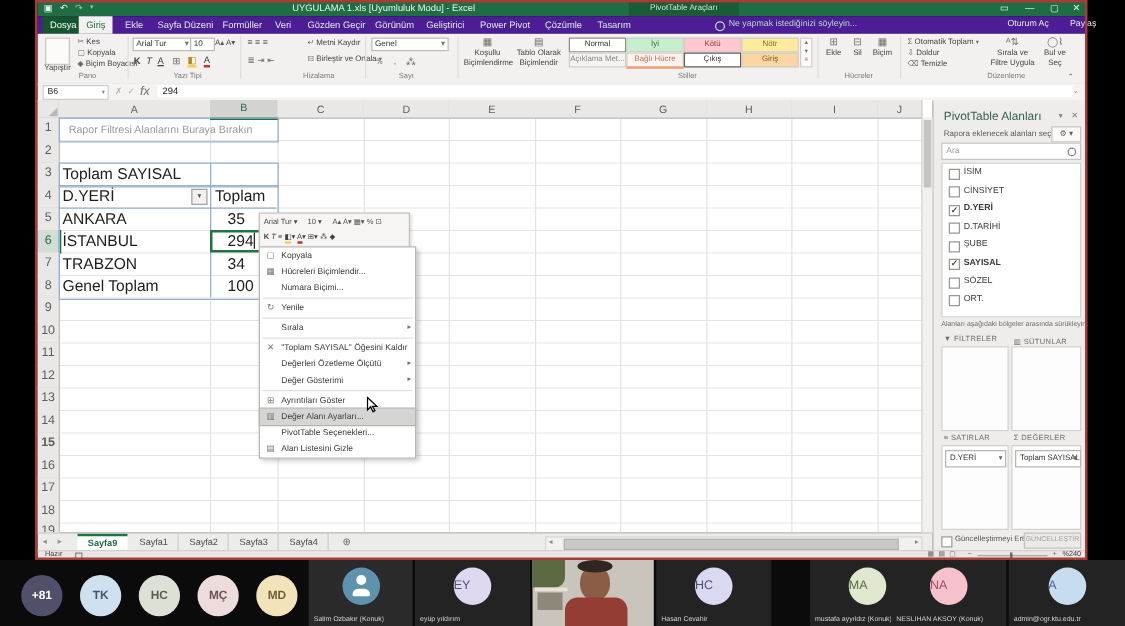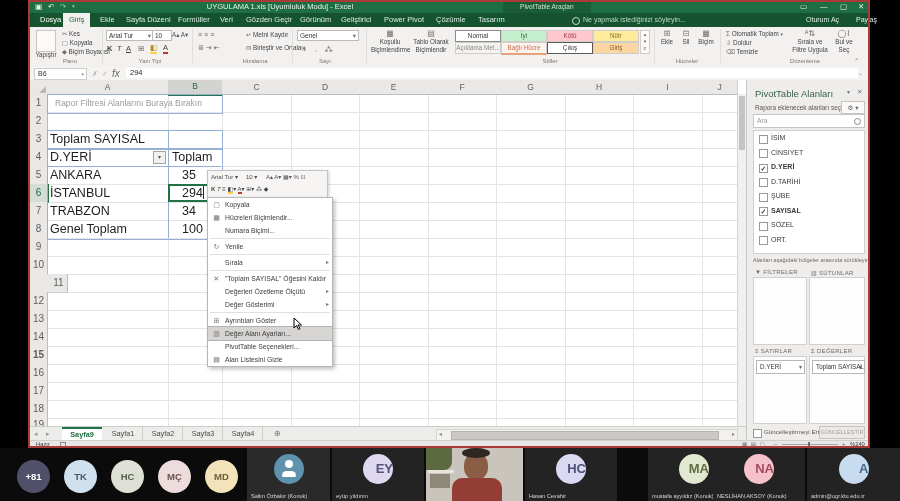--- a/index.html
+++ b/index.html
@@ -2,21 +2,21 @@
 <html><head>
 <meta charset="utf-8">
 <style>
   html,body{margin:0;padding:0;background:#000;}
   #screen{position:relative;width:900px;height:501px;background:#000;overflow:hidden;
     font-family:"Liberation Sans",sans-serif;-webkit-font-smoothing:antialiased;}
   .ab{position:absolute;}
   .nw{white-space:nowrap;}
   
   .titlebar{left:30px;top:0;width:838px;height:13px;background:#1f6e43;color:#eaf3ed;font-size:7.5px;line-height:13px;}
-  .tabrow{left:30px;top:13px;width:838px;height:14px;background:#14532d;}
+  .tabrow{left:30px;top:13px;width:838px;height:14px;background:#4c1d95;}
   .rtab{position:absolute;top:0;height:14px;line-height:14px;font-size:7.5px;color:#dcebe2;padding:0 6px;}
   .rtab.active{background:#f3f1f0;color:#1e6b41;}
   .rtab.file{background:#17552f;color:#fff;}
   
   .ribbon{left:30px;top:27px;width:838px;height:40px;background:#f3f1f0;border-bottom:1px solid #d8d5d2;}
   .gsep{position:absolute;top:2px;height:34px;width:1px;background:#e0dedb;}
   .glabel{position:absolute;top:31px;font-size:6px;color:#7b7873;text-align:center;}
   .rsmall{font-size:6.3px;color:#444;line-height:8px;}
   .rbox{position:absolute;background:#fff;border:1px solid #bdbbb8;font-size:6.5px;color:#333;line-height:9px;padding:0 2px;}
   .stylebox{position:absolute;height:10px;font-size:6.3px;line-height:10px;text-align:center;border:1px solid #d0cecb;}
@@ -53,37 +53,37 @@
   .chip .cv{position:absolute;right:2px;top:0;color:#666;font-size:6px;}
   
   .sheettabs{left:30px;top:426px;width:716px;height:14px;background:#ececea;border-top:1px solid #cfcdca;}
   .stab{position:absolute;top:0;height:14px;line-height:14px;font-size:7.3px;color:#4c4a48;text-align:center;}
   .stab.active{background:#fff;color:#1e6b41;font-weight:bold;border-top:2px solid #217346;line-height:12px;}
   .statusbar{left:30px;top:440px;width:838px;height:6px;background:#e9e7e5;border-top:1px solid #d2d0cd;}
   
   .bubble{position:absolute;top:460px;width:33px;height:33px;border-radius:50%;text-align:center;line-height:33px;font-size:9.5px;font-weight:bold;}
   .tile{position:absolute;top:448px;height:53px;background:#232323;overflow:hidden;}
   .tcirc{position:absolute;left:50%;top:6px;transform:translateX(-50%);width:30px;height:30px;border-radius:50%;
-    text-align:right;line-height:30px;font-size:13px;font-weight:bold;}
+    text-align:left;line-height:30px;font-size:10px;font-weight:normal;}
   .tname{position:absolute;left:4px;bottom:2px;font-size:5.6px;color:#d6d6d6;white-space:nowrap;max-width:92%;overflow:hidden;}
   .vscroll{left:737px;top:94px;width:9px;height:332px;background:#f2f0ef;border-left:1px solid #d5d3d0;z-index:5;}
 </style>
 </head>
 <body>
 
 <div id="screen">
 
   <div class="ab" style="left:28px;top:0;width:842px;height:448px;border:2px solid #a93a36;box-sizing:border-box;z-index:90;pointer-events:none;"></div>
 
   <div class="ab titlebar">
     <span class="ab" style="left:5px;top:0;">▣</span>
     <span class="ab" style="left:18px;top:0;">↶</span>
     <span class="ab" style="left:30px;top:0;color:#9cc4ab;">↷</span>
     <span class="ab" style="left:42px;top:0;color:#9cc4ab;font-size:5.5px;">▾</span>
-    <span class="ab nw" style="left:150px;top:0;width:200px;text-align:center;">UYGULAMA 1.xls [Uyumluluk Modu] - Excel</span>
+    <span class="ab nw" style="left:150px;top:0;width:200px;text-align:right;">UYGULAMA 1.xls [Uyumluluk Modu] - Excel</span>
     <span class="ab nw" style="left:473px;top:0;width:88px;text-align:center;background:#195c35;color:#cfe4d6;font-size:6.5px;">PivotTable Araçları</span>
     <span class="ab" style="left:770px;top:0;">▭</span>
     <span class="ab" style="left:790px;top:0;">—</span>
     <span class="ab" style="left:810px;top:0;">▢</span>
     <span class="ab" style="left:828px;top:0;">✕</span>
   </div>
 
   <div class="ab tabrow">
     <span class="rtab file" style="left:4px;">Dosya</span>
     <span class="rtab active" style="left:33px;">Giriş</span>
@@ -207,21 +207,21 @@
   <div class="rowhdr" style="top:94px;">1</div>
   <div class="rowhdr" style="top:112px;">2</div>
   <div class="rowhdr" style="top:130px;">3</div>
   <div class="rowhdr" style="top:148px;">4</div>
   <div class="rowhdr" style="top:166px;">5</div>
   <div class="rowhdr sel" style="top:184px;">6</div>
   <div class="rowhdr" style="top:202px;">7</div>
   <div class="rowhdr" style="top:220px;">8</div>
   <div class="rowhdr" style="top:238px;">9</div>
   <div class="rowhdr" style="top:256px;">10</div>
-  <div class="rowhdr" style="top:274px;padding-left:20px;">11</div>
+  <div class="rowhdr" style="top:274px;">11</div>
   <div class="rowhdr" style="top:292px;">12</div>
   <div class="rowhdr" style="top:310px;">13</div>
   <div class="rowhdr" style="top:328px;">14</div>
   <div class="rowhdr" style="top:346px;font-weight:bold;">15</div>
   <div class="rowhdr" style="top:364px;">16</div>
   <div class="rowhdr" style="top:382px;">17</div>
   <div class="rowhdr" style="top:400px;">18</div>
   <div class="rowhdr" style="top:418px;height:8px;line-height:14px;overflow:hidden;">19</div>
 
   <div class="pborder" style="left:47px;top:94px;width:174px;height:18px;"></div>

